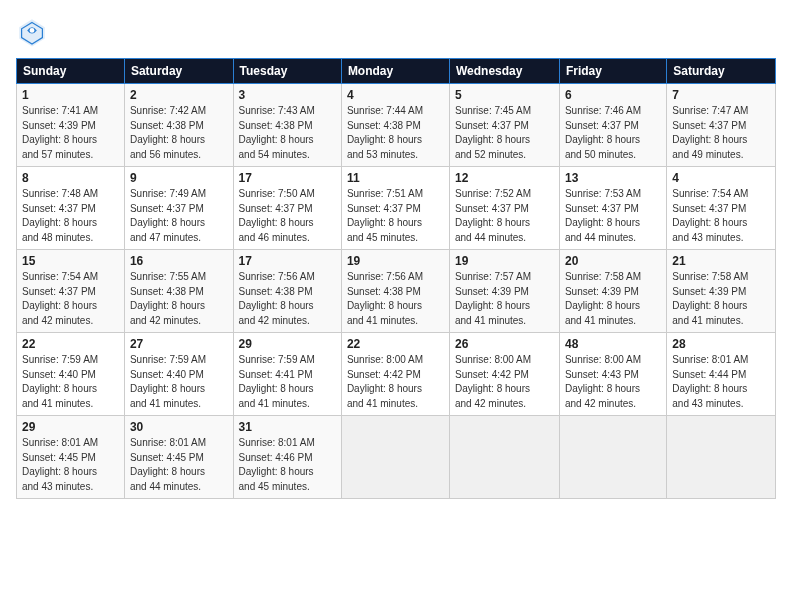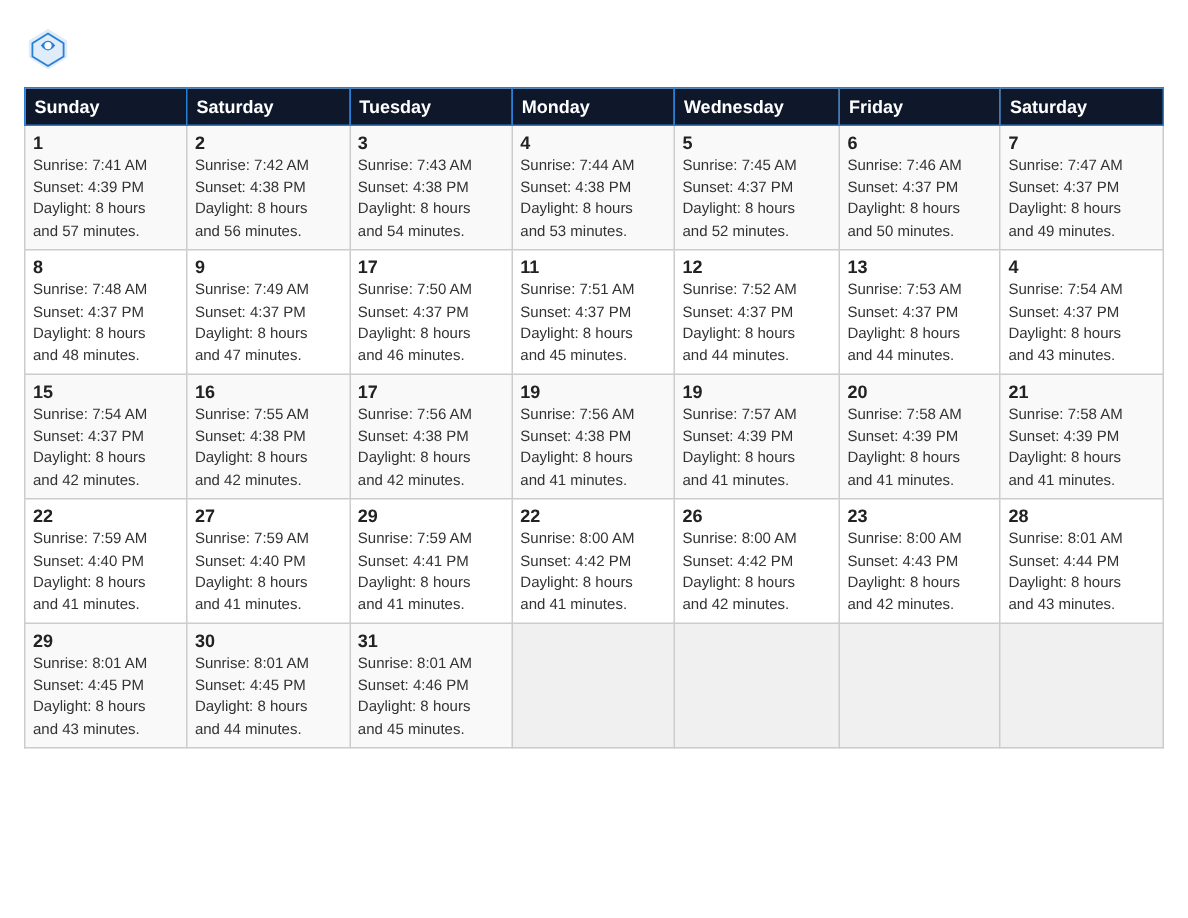--- a/index.html
+++ b/index.html
@@ -235,21 +235,21 @@
           </td>
           <td>
             <span class="day-num">22</span>
             <div class="day-info">Sunrise: 8:00 AM<br>Sunset: 4:42 PM<br>Daylight: 8 hours<br>and 41 minutes.</div>
           </td>
           <td>
             <span class="day-num">26</span>
             <div class="day-info">Sunrise: 8:00 AM<br>Sunset: 4:42 PM<br>Daylight: 8 hours<br>and 42 minutes.</div>
           </td>
           <td>
-            <span class="day-num">23</span>
+            <span class="day-num">48</span>
             <div class="day-info">Sunrise: 8:00 AM<br>Sunset: 4:43 PM<br>Daylight: 8 hours<br>and 42 minutes.</div>
           </td>
           <td>
             <span class="day-num">28</span>
             <div class="day-info">Sunrise: 8:01 AM<br>Sunset: 4:44 PM<br>Daylight: 8 hours<br>and 43 minutes.</div>
           </td>
         </tr>
         <tr>
           <td>
             <span class="day-num">29</span>

